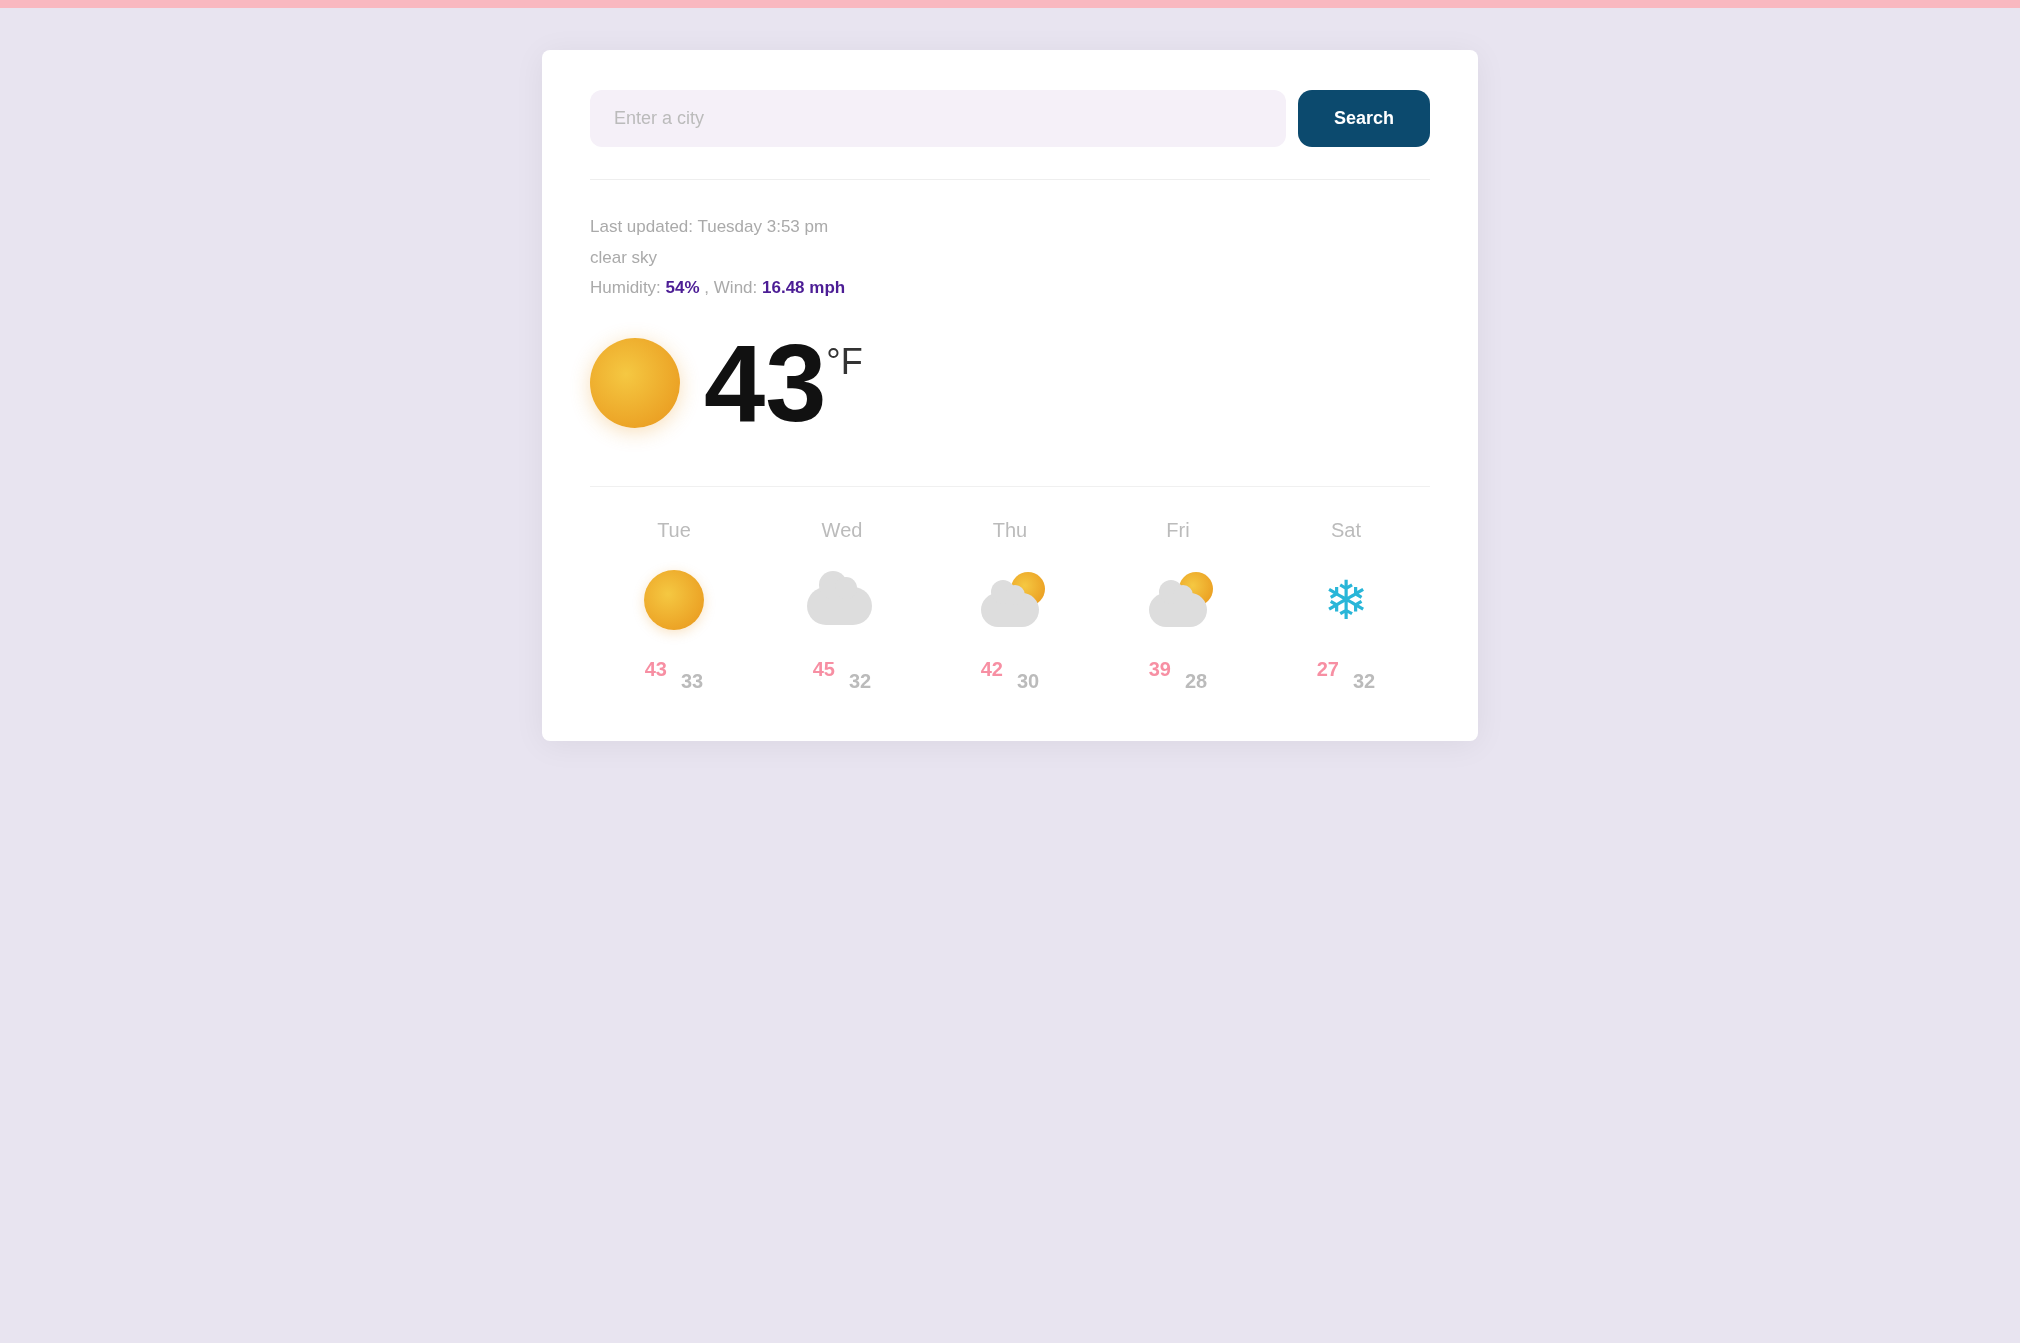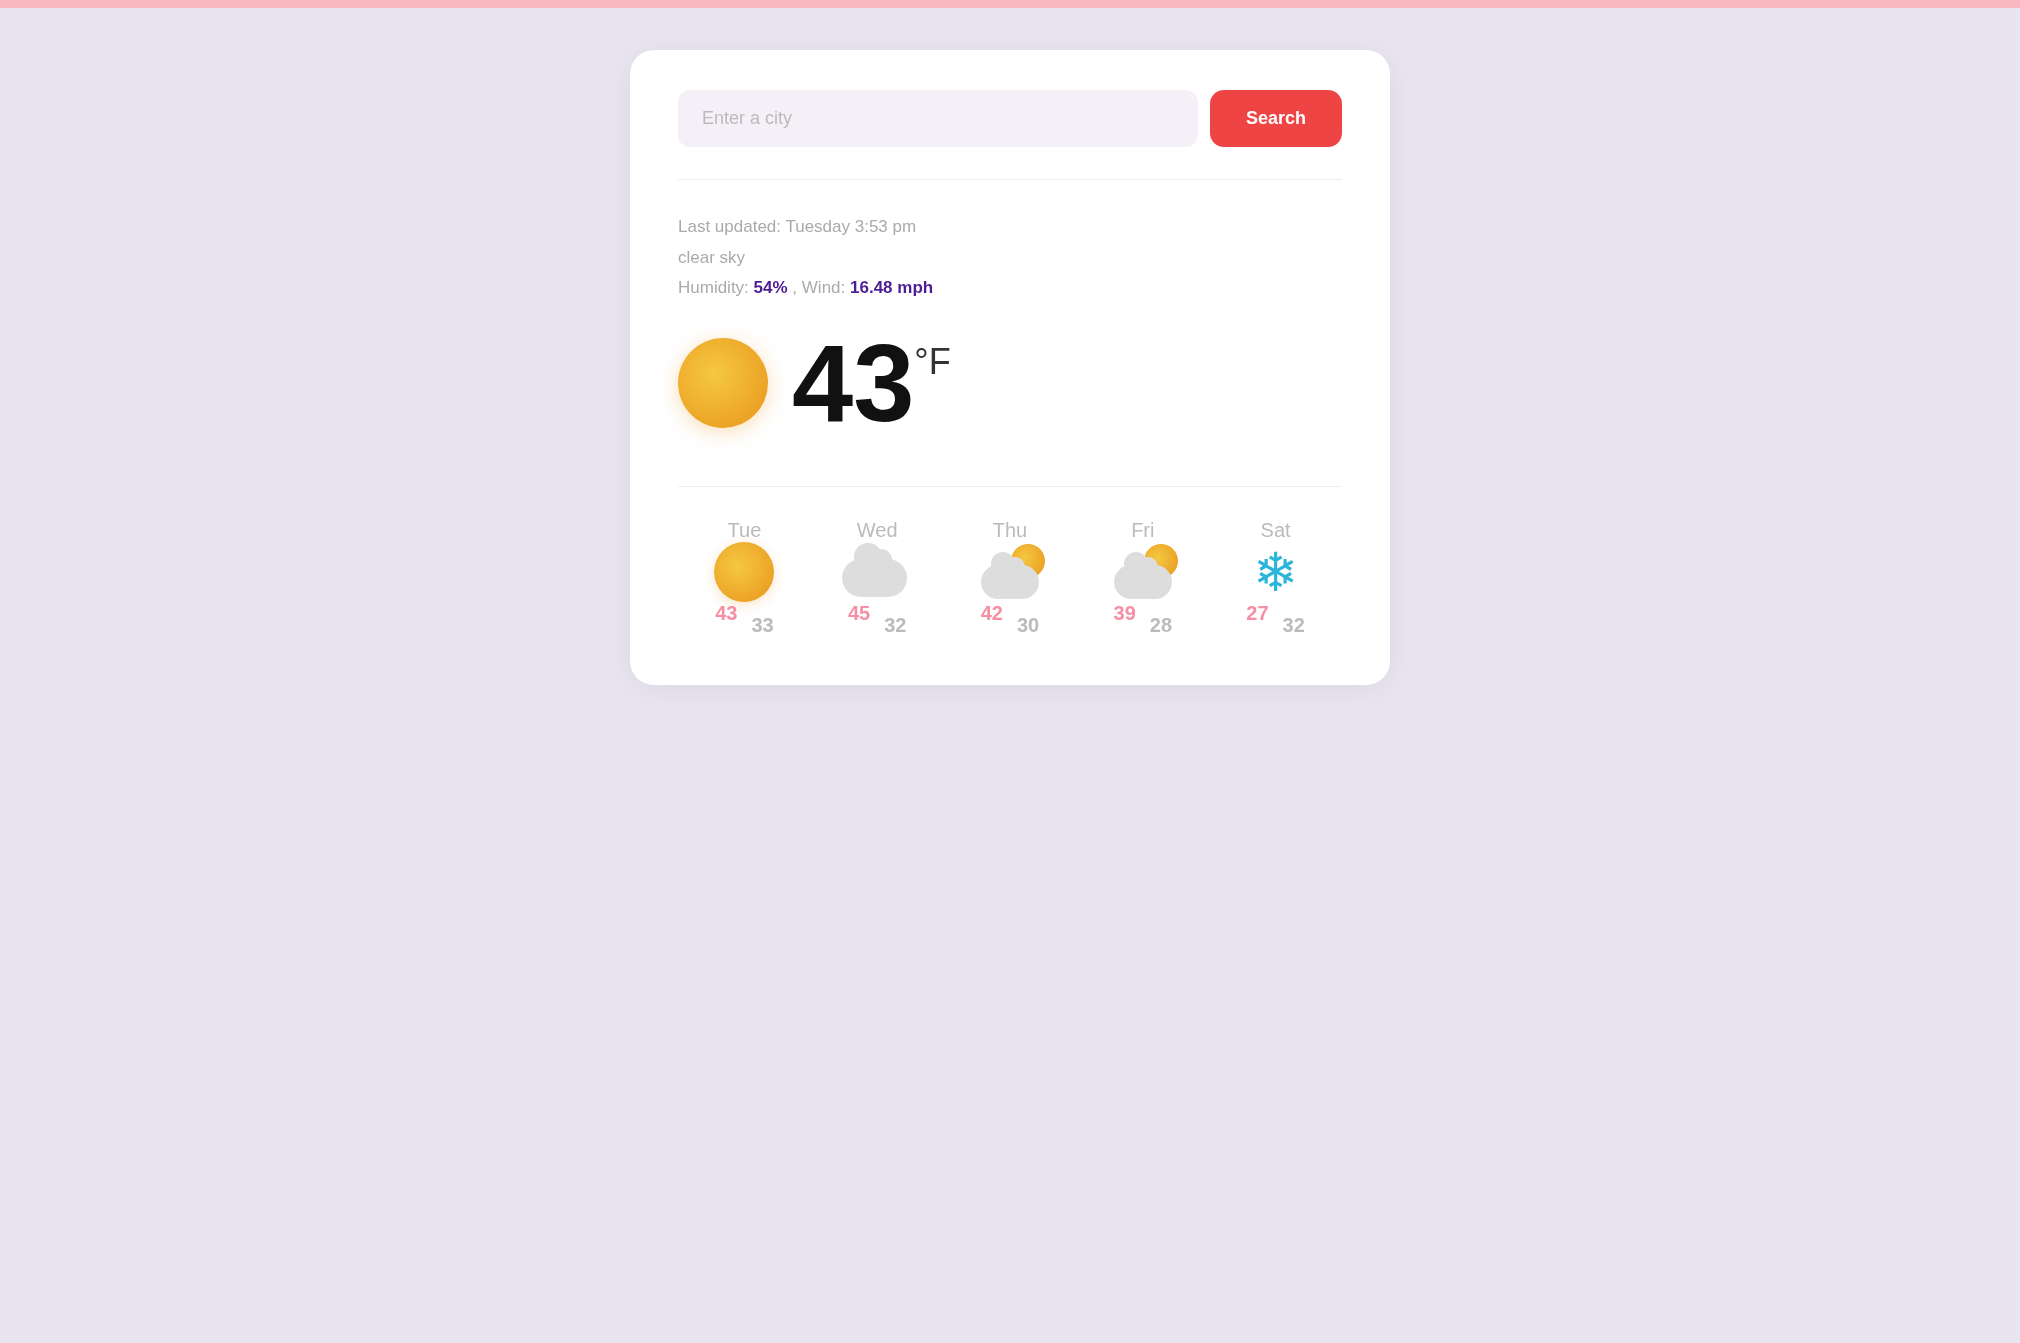--- a/index.html
+++ b/index.html
@@ -19,23 +19,23 @@
       content: '';
       position: fixed;
       top: 0; left: 0; right: 0;
       height: 8px;
       background: #f9b8c0;
       z-index: 100;
     }
 
     .card {
       background: #ffffff;
-      border-radius: 24px;
+      border-radius: 8px;
       padding: 40px 48px 48px;
-      width: 760px;
+      width: 936px;
       max-width: 100%;
       box-shadow: 0 4px 32px rgba(0,0,0,0.06);
       margin-top: 20px;
     }
 
     
     .search-row {
       display: flex;
       gap: 12px;
       margin-bottom: 32px;
@@ -50,21 +50,21 @@
       font-size: 18px;
       color: #aaa;
       outline: none;
     }
 
     .search-input::placeholder {
       color: #bbb;
     }
 
     .search-button {
-      background: #ef4444;
+      background: #0c4a6e;
       color: white;
       border: none;
       border-radius: 14px;
       padding: 4px 36px;
       font-size: 18px;
       font-weight: 600;
       cursor: pointer;
       white-space: nowrap;
     }
 
@@ -141,21 +141,21 @@
     .forecast-row {
       display: flex;
       justify-content: space-around;
       align-items: flex-start;
     }
 
     .forecast-day {
       display: flex;
       flex-direction: column;
       align-items: center;
-      gap: 0;
+      gap: 28px;
       flex: 1;
     }
 
     .day-label {
       font-size: 20px;
       color: #bbb;
       font-weight: 400;
     }
 
     .forecast-icon {

